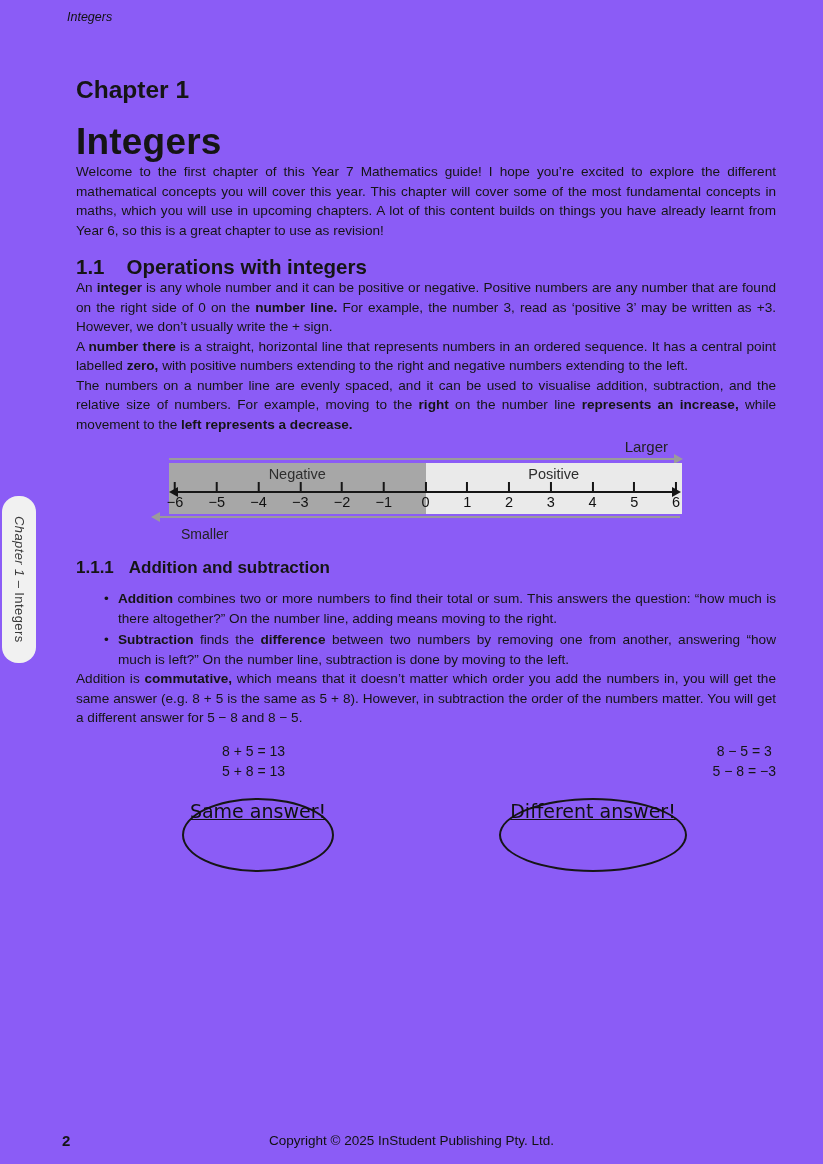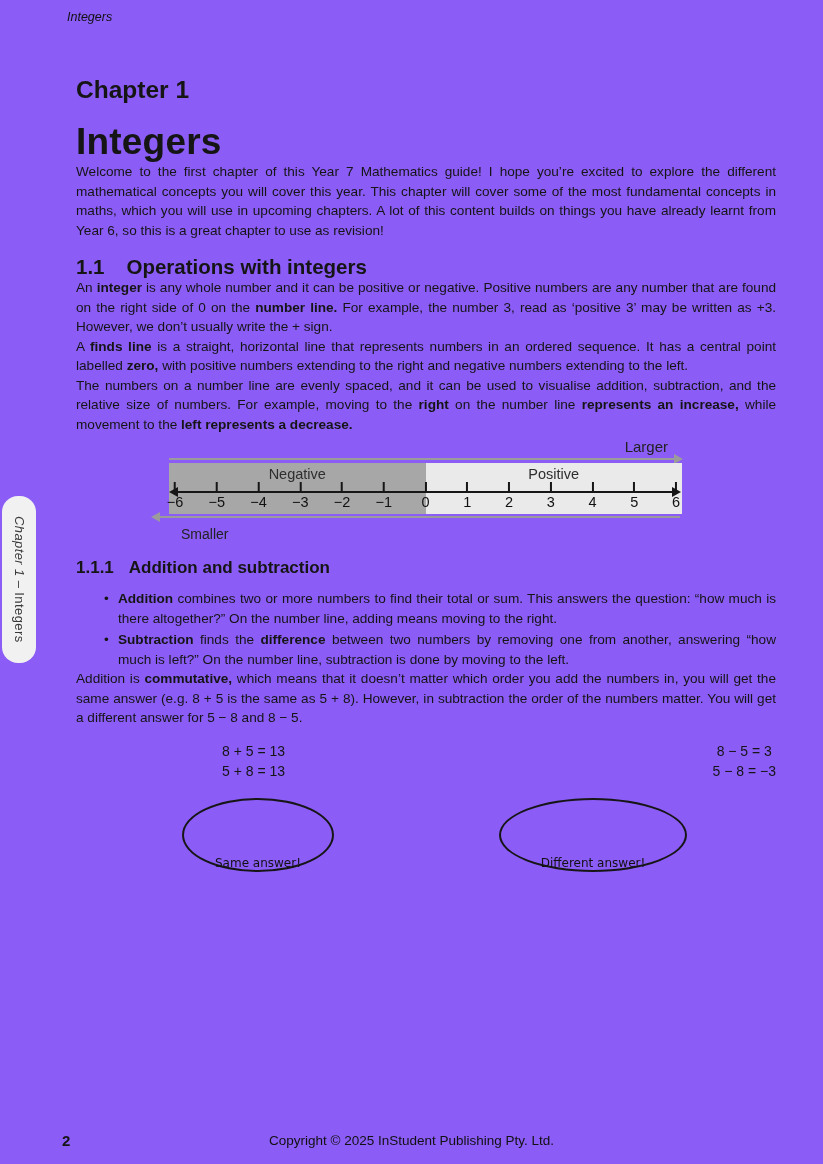--- a/index.html
+++ b/index.html
@@ -64,22 +64,22 @@
   .bullet .marker{position:absolute;left:28px;top:0;}
 
   
   .examples{display:flex;margin-top:13px;font-size:14px;line-height:20px;justify-content:space-between;}
   .ex-add{margin-left:146px;}
   .ex-sub{margin-left:192px;text-align:center;}
 
   
   .bubbles{position:relative;margin-top:17px;height:76px;}
   .bubble{position:absolute;top:0;height:74px;border:2.5px solid #161616;border-radius:50%;
-          display:flex;align-items:flex-end;justify-content:center;box-sizing:border-box;
-          font-family:"DejaVu Sans",sans-serif;font-size:12px;color:#111;}
+          display:flex;align-items:flex-start;justify-content:center;box-sizing:border-box;
+          font-family:"DejaVu Sans",sans-serif;font-size:19px;color:#111;text-decoration:underline;}
   .bubble.same{left:106px;width:152px;}
   .bubble.diff{left:423px;width:188px;}
 
   
   .keypoint{margin-top:38px;background:#e6e6e6;border-radius:9px;padding:8px 14px 11px 14px;}
   .kp-label{font-weight:bold;font-variant:small-caps;font-size:14.5px;line-height:18px;letter-spacing:.2px;}
   .kp-text{margin-top:2px;font-size:13.6px;line-height:19.5px;text-align:justify;}
 
   
   .page-num{position:absolute;left:62px;bottom:15px;font-weight:bold;font-size:15px;}
@@ -102,21 +102,21 @@
     <h1 class="title">Integers</h1>
 
     <p class="body mt-intro"><span>Welcome to the first chapter of this Year 7 Mathematics guide! I hope you’re excited to explore the different mathematical concepts you will cover this year. This chapter will cover some of the most fundamental concepts in maths, which you will use in upcoming chapters. A lot of this content builds on things you have already learnt from Year 6, so this is a great chapter to use as revision!</span></p>
 
     <div class="h3">
       <span>1.1</span>
       <span>Operations with integers</span>
     </div>
 
     <p class="body mt-p"><span>An </span><b>integer</b><span> is any whole number and it can be positive or negative. Positive numbers are any number that are found on the right side of 0 on the </span><b>number line.</b><span> For example, the number 3, read as ‘positive 3’ may be written as +3. However, we don’t usually write the + sign.</span></p>
-    <p class="body mt-p"><span>A </span><b>finds line</b><span> is a straight, horizontal line that represents numbers in an ordered sequence. It has a central point labelled </span><b>zero,</b><span> with positive numbers extending to the right and negative numbers extending to the left.</span></p>
+    <p class="body mt-p"><span>A </span><b>number there</b><span> is a straight, horizontal line that represents numbers in an ordered sequence. It has a central point labelled </span><b>zero,</b><span> with positive numbers extending to the right and negative numbers extending to the left.</span></p>
     <p class="body mt-p"><span>The numbers on a number line are evenly spaced, and it can be used to visualise addition, subtraction, and the relative size of numbers. For example, moving to the </span><b>right</b><span> on the number line </span><b>represents an increase,</b><span> while movement to the </span><b>left represents a decrease.</b></p>
 
     <div class="figure">
       <div class="fig-larger">Larger</div>
       <div class="fig-toparrow">
         <span class="shaft"></span>
         <span class="head"></span>
       </div>
       <div class="band">
         <div class="half neg">

